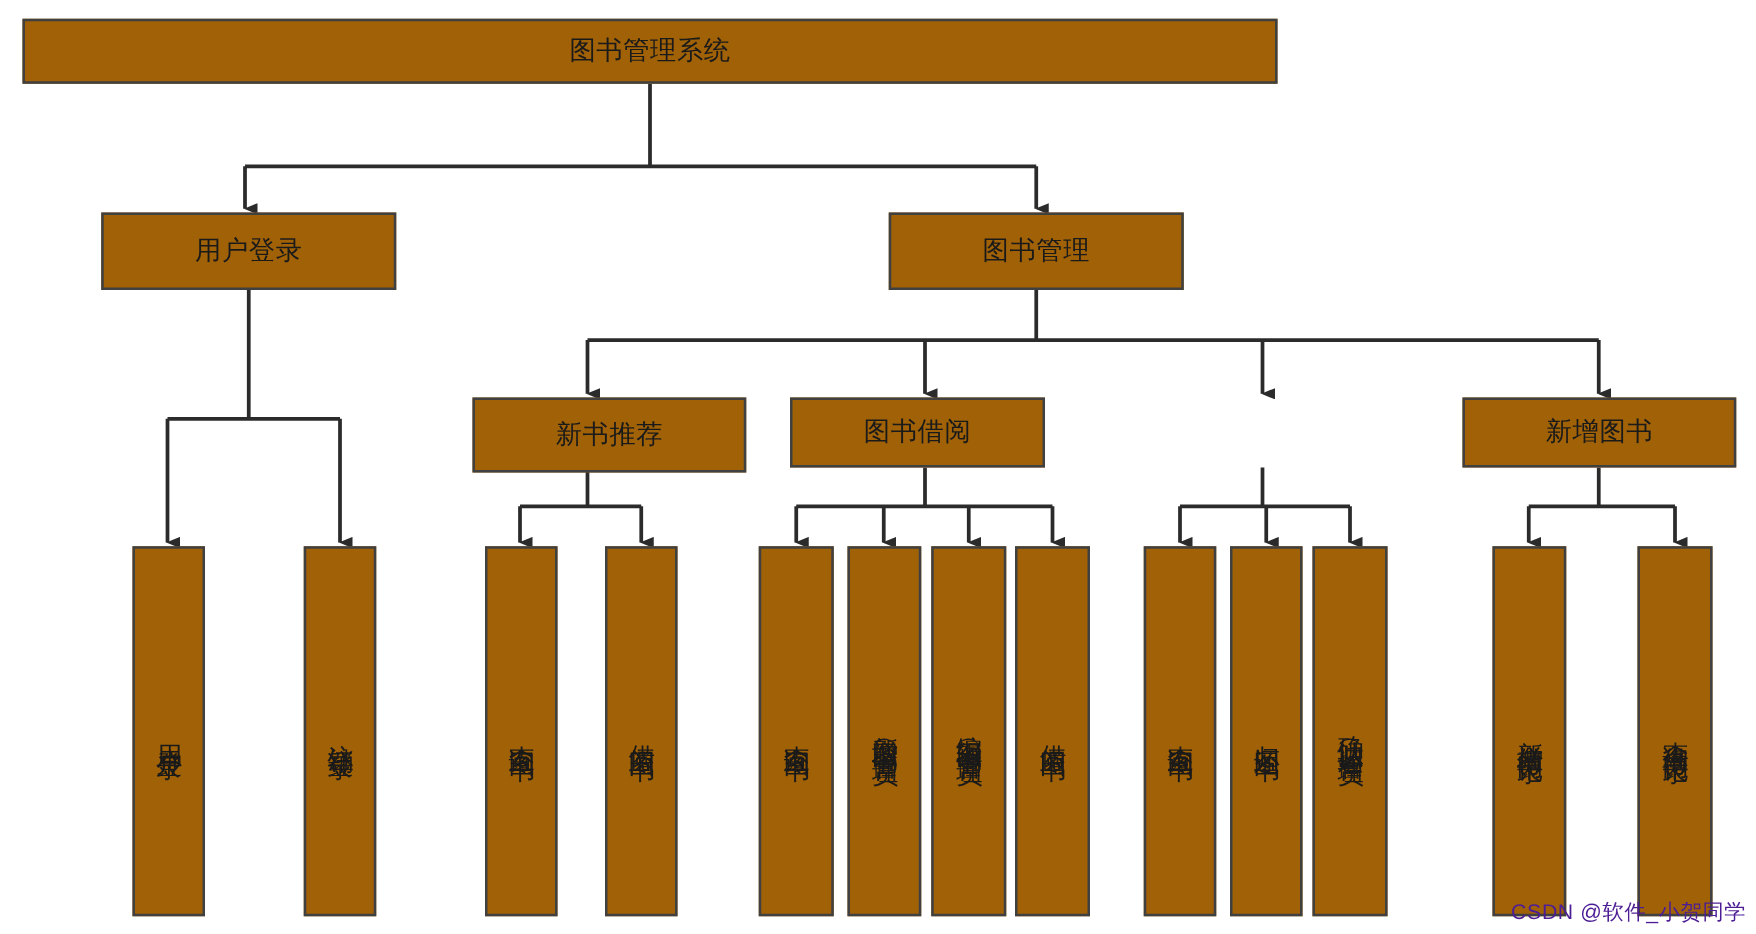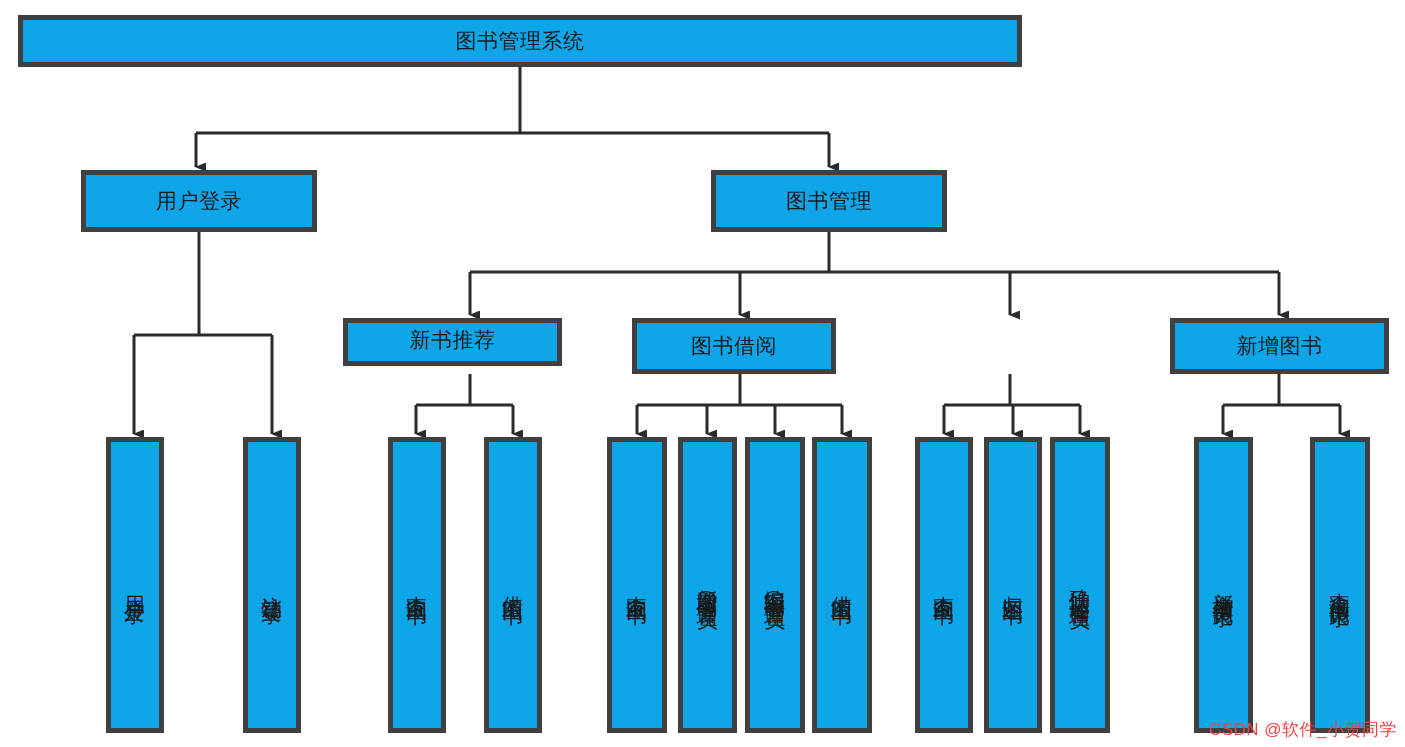--- a/index.html
+++ b/index.html
@@ -20,22 +20,22 @@
   #diagram-svg {
     position: absolute;
     left: 0;
     top: 0;
     width: 1405px;
     height: 747px;
   }
   .node {
     position: absolute;
     box-sizing: border-box;
-    border: 5px solid #404040;
-    background: #0ea5e9;
+    border: 2px solid #404040;
+    background: #a16207;
     display: flex;
     align-items: center;
     justify-content: center;
     color: #1a1a1a;
   }
   .node-label {
     display: block;
     text-align: center;
     line-height: 1.18;
   }
@@ -58,21 +58,21 @@
     font-size: 21px;
     letter-spacing: 3px;
     line-height: 1;
     max-height: 100%;
   }
   .watermark {
     position: absolute;
     right: 8px;
     bottom: 6px;
     font-size: 17px;
-    color: #ef4444;
+    color: #4c1d95;
     letter-spacing: 0.5px;
     white-space: nowrap;
     user-select: none;
   }
 </style>
 </head>
 <body>
 
 <div id="canvas">
 
@@ -123,21 +123,21 @@
     <span class="node-label">图书管理系统</span>
   </div>
 
   <div class="node horizontal" style="left: 81px; top: 170px; width: 236px; height: 62px;">
     <span class="node-label">用户登录</span>
   </div>
   <div class="node horizontal" style="left: 711px; top: 170px; width: 236px; height: 62px; align-items: center;">
     <span class="node-label">图书管理</span>
   </div>
 
-  <div class="node horizontal" style="left: 343px; top: 318px; width: 219px; height: 48px; font-family: Liberation Mono, monospace;">
+  <div class="node horizontal" style="left: 378px; top: 318px; width: 219px; height: 60px;">
     <span class="node-label">新书推荐</span>
   </div>
   <div class="node horizontal" style="left: 632px; top: 318px; width: 204px; height: 56px;">
     <span class="node-label">图书借阅</span>
   </div>
   <div class="node horizontal" style="left: 1170px; top: 318px; width: 219px; height: 56px;">
     <span class="node-label">新增图书</span>
   </div>
 
   <div class="node vertical" style="left: 106px; top: 437px; width: 58px; height: 296px;">

